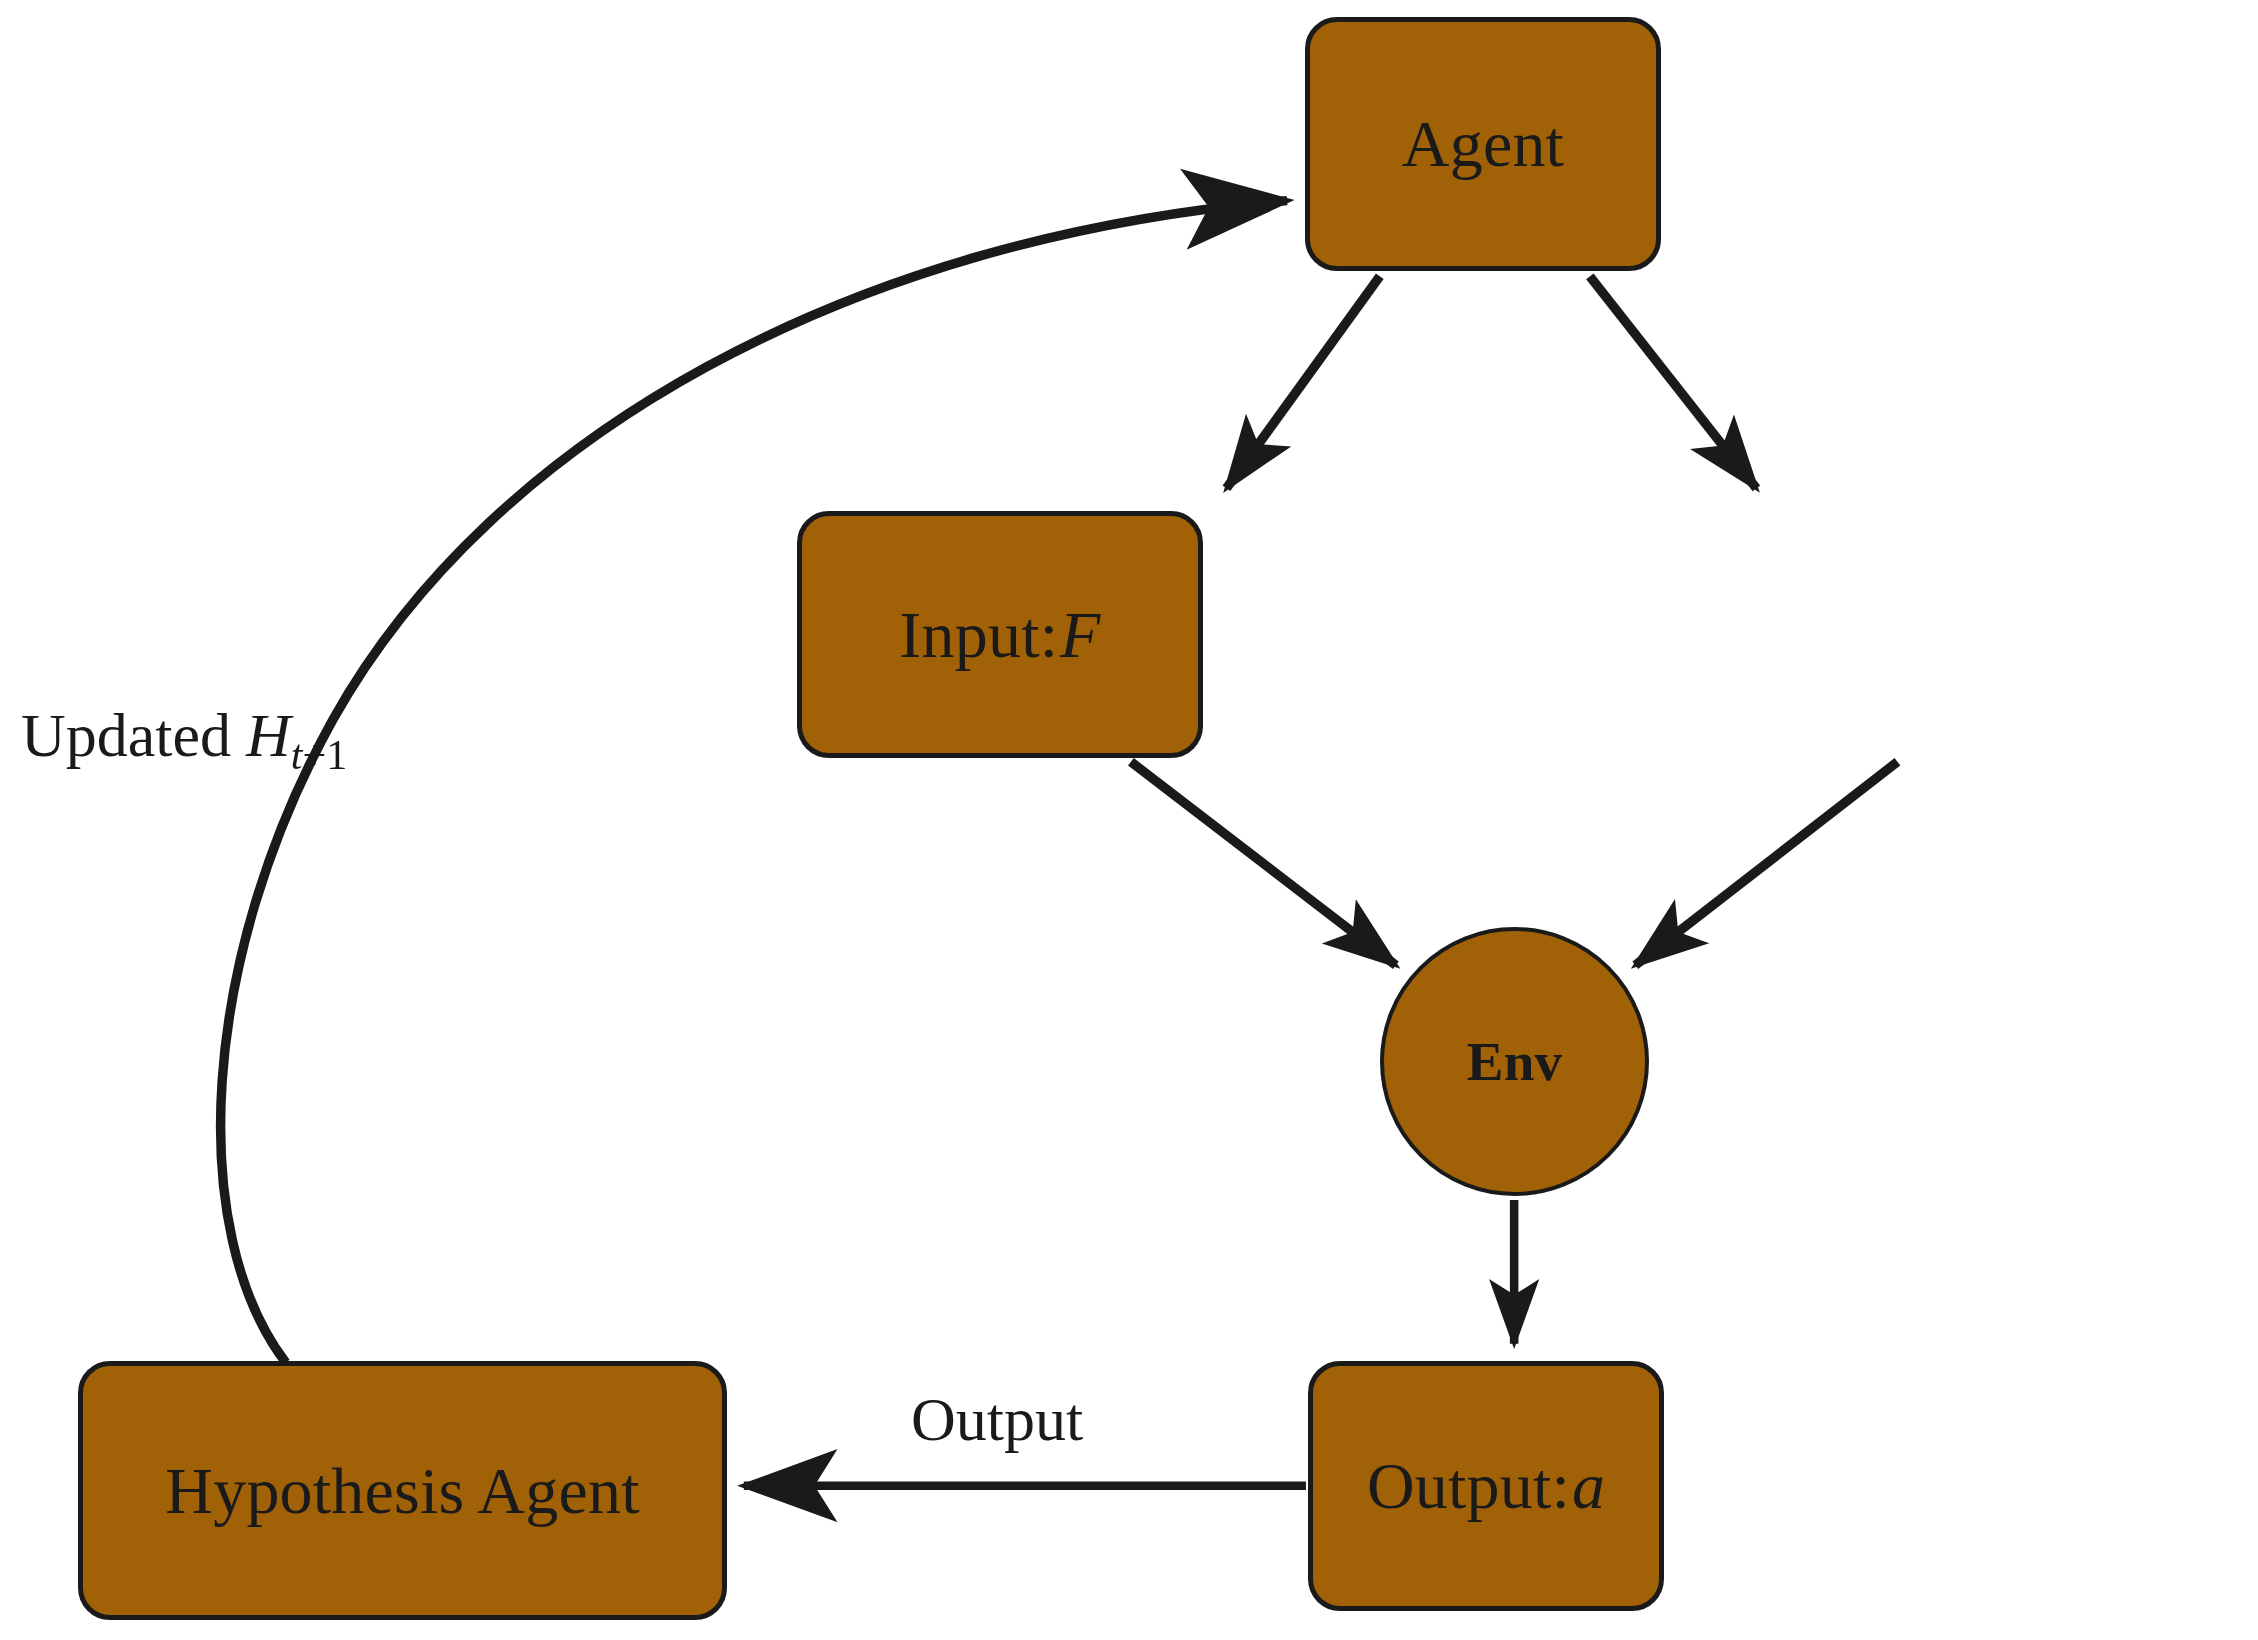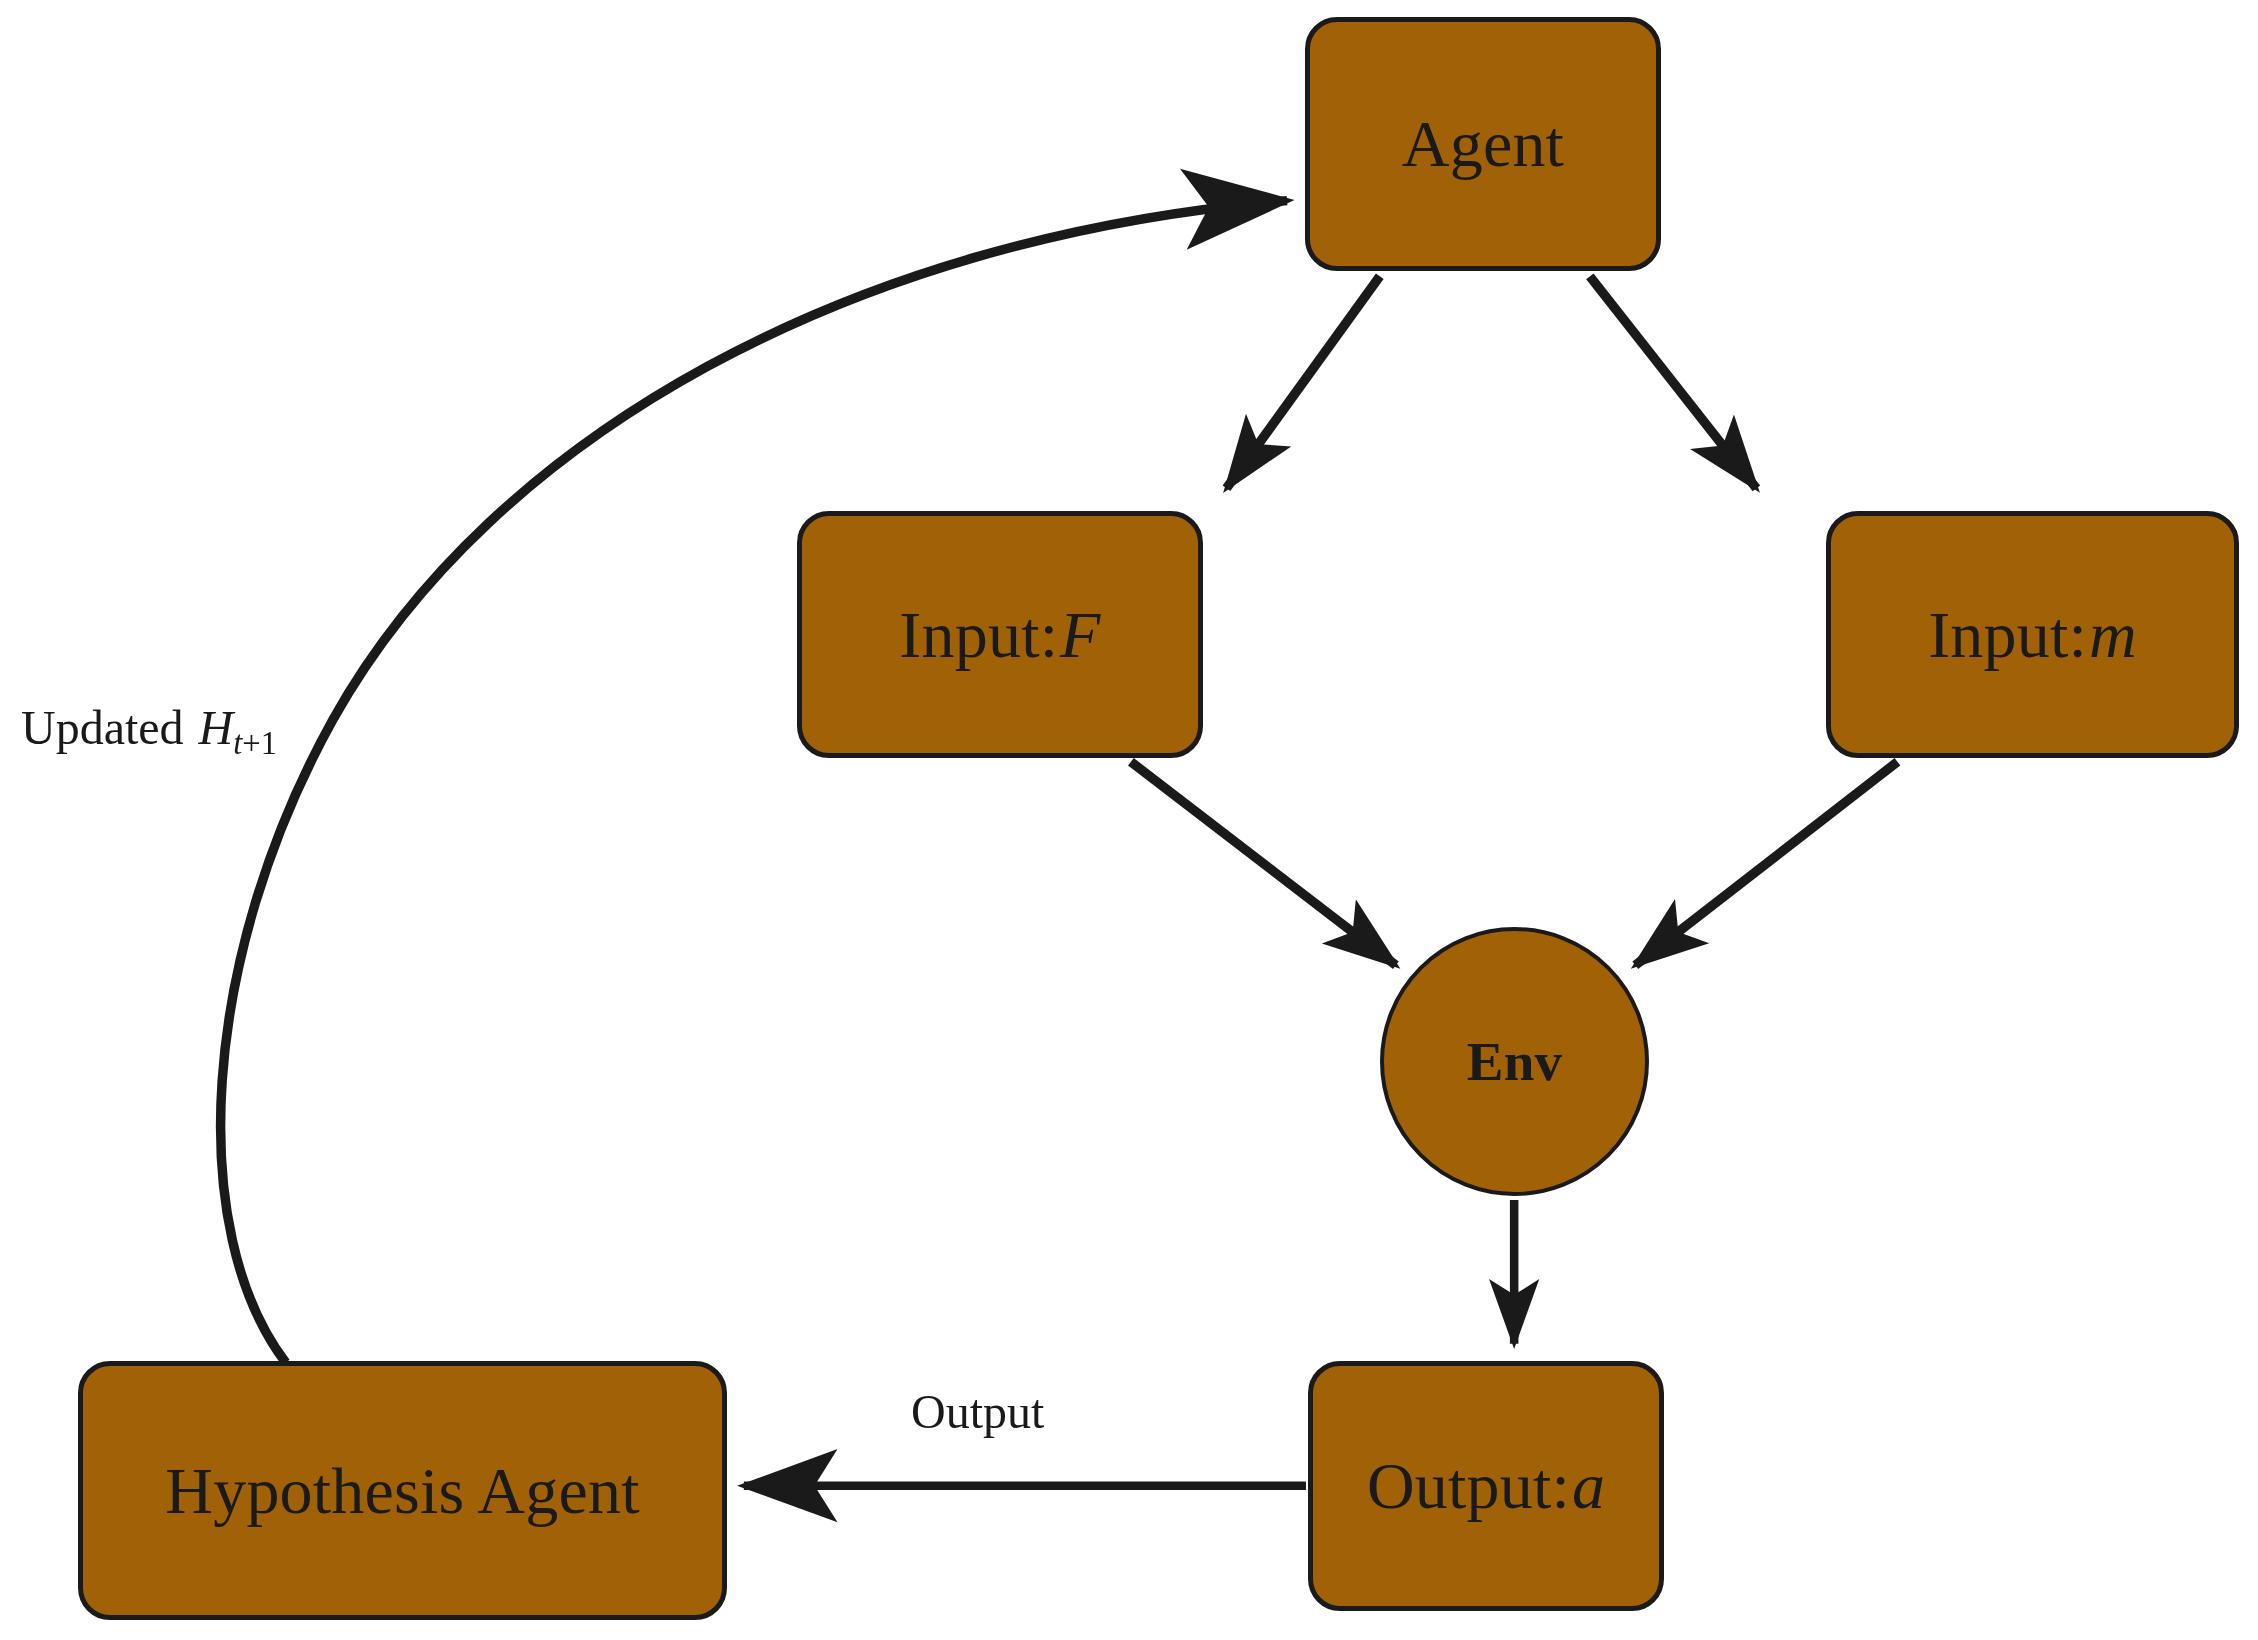--- a/index.html
+++ b/index.html
@@ -51,21 +51,21 @@
   .node-label .mathit {
     font-style: italic;
     padding-left: 1.9px;
   }
   .node-label.bold {
     font-weight: bold;
     font-size: 55px;
   }
   .edge-label {
     position: absolute;
-    font-size: 48px;
+    font-size: 62px;
     line-height: 1;
     white-space: nowrap;
     z-index: 3;
     background: transparent;
   }
   .edge-label .mathit {
     font-style: italic;
   }
   .edge-label .sub {
     font-size: 0.68em;
@@ -118,23 +118,20 @@
   </svg>
 
   <div class="node rounded" id="node-agent">
     <span class="node-label">Agent</span>
   </div>
 
   <div class="node rounded" id="node-input-f">
     <span class="node-label"><span>Input:</span><span class="mathit">F</span></span>
   </div>
 
-  <div class="node rounded" id="node-input-m">
-    <span class="node-label"><span>Input:</span><span class="mathit">m</span></span>
-  </div>
 
   <div class="node circle" id="node-env">
     <span class="node-label bold">Env</span>
   </div>
 
   <div class="node rounded" id="node-hypothesis">
     <span class="node-label">Hypothesis Agent</span>
   </div>
 
   <div class="node rounded" id="node-output">

